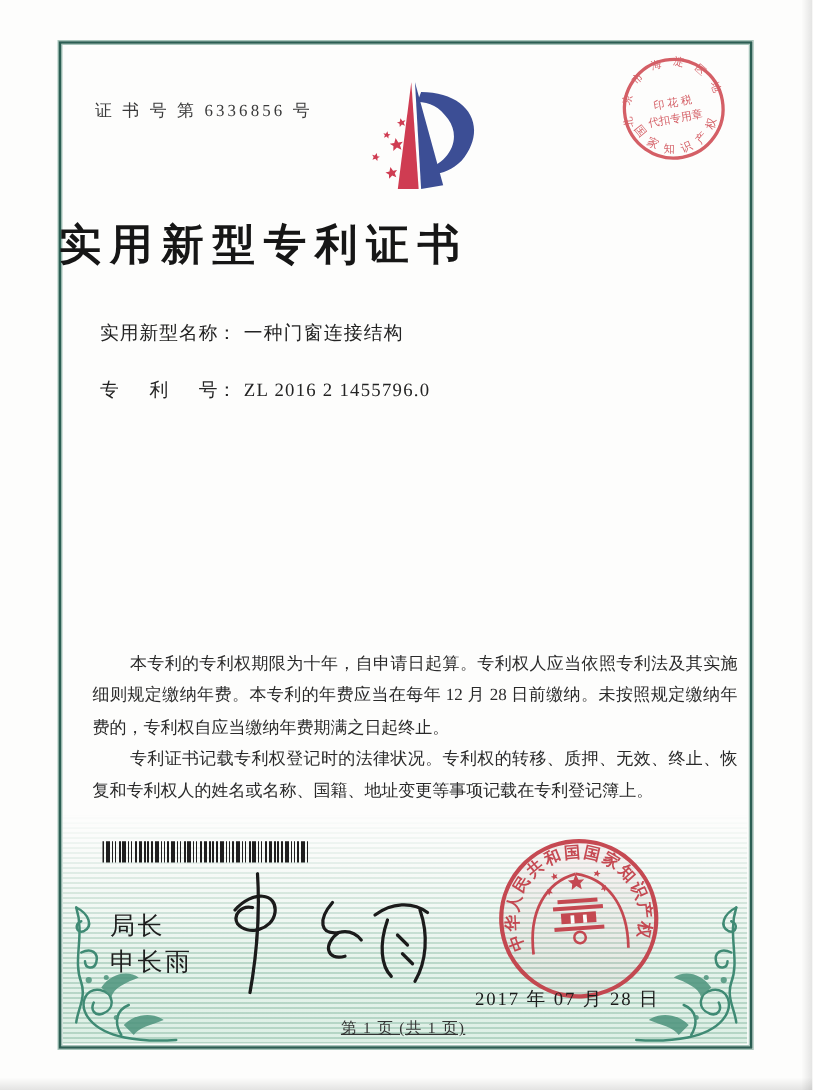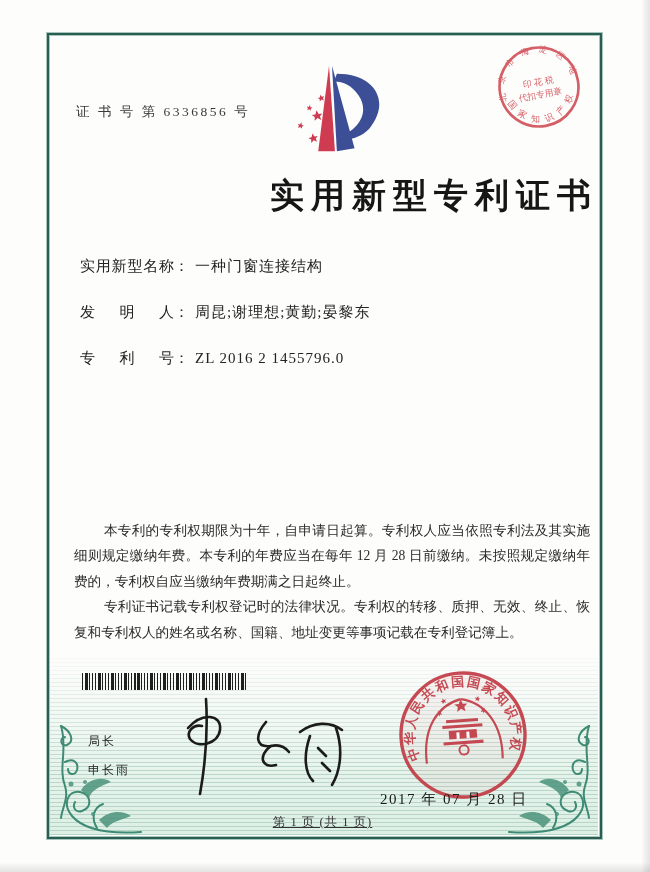--- a/index.html
+++ b/index.html
@@ -28,28 +28,28 @@
       repeating-linear-gradient(to bottom,
         rgba(118,173,148,0.40) 0px, rgba(118,173,148,0.40) 1px,
         rgba(255,255,255,0) 1px, rgba(255,255,255,0) 4px),
       linear-gradient(to bottom, rgba(226,241,233,0.25), #ddefe5);
     -webkit-mask-image:linear-gradient(to bottom,transparent 0,rgba(0,0,0,.55) 30%,#000 65%);
     mask-image:linear-gradient(to bottom,transparent 0,rgba(0,0,0,.55) 30%,#000 65%);
   }
 
   .cert-number{
     position:absolute;left:76px;top:80px;z-index:2;
-    font-size:13.5px;letter-spacing:2.5px;color:#3a3a3a;margin-top:23px;
+    font-size:13.5px;letter-spacing:2.5px;color:#3a3a3a;
   }
 
   .logo{position:absolute;left:272px;top:58px;z-index:2;}
 
   .title{
     position:absolute;left:47px;top:173px;width:551px;z-index:2;
-    text-align:right;font-size:34px;font-weight:600;
+    text-align:left;font-size:34px;font-weight:600;
     letter-spacing:7px;color:#161616;
   }
 
   .fields{position:absolute;left:80px;top:257px;width:480px;z-index:2;font-size:15px;}
   .field-row{height:22px;margin-bottom:24px;white-space:nowrap;}
   .field-label{
     display:inline-block;width:94px;vertical-align:top;
     text-align:justify;text-align-last:justify;font-family:Liberation Serif, serif;-moz-text-align-last:justify;
   }
   .field-colon{display:inline-block;margin-right:6px;}
@@ -67,21 +67,21 @@
     background:repeating-linear-gradient(90deg,
       #1e1e1e 0 1.5px, transparent 1.5px 3px,
       #1e1e1e 3px 6px, transparent 6px 7.5px,
       #1e1e1e 7.5px 8.5px, transparent 8.5px 10px,
       #1e1e1e 10px 11px, transparent 11px 13px);
   }
 
   .director-block{
     position:absolute;left:88px;top:727px;z-index:2;
     font-family:"Liberation Sans","DejaVu Sans",sans-serif;
-    font-size:12px;line-height:29px;color:#1e1e1e;letter-spacing:2px;
+    font-size:20px;line-height:29px;color:#1e1e1e;letter-spacing:2px;
   }
 
   .signature{position:absolute;left:150px;top:686px;z-index:3;}
 
   .flourish{position:absolute;z-index:2;}
   .flourish-left{left:51px;top:722px;}
   .flourish-right{left:499px;top:722px;transform:scaleX(-1);}
 
   .tax-seal{position:absolute;left:497px;top:45px;z-index:3;transform:rotate(-10deg);opacity:.88;}
   .cnipa-seal{position:absolute;left:394px;top:664px;z-index:3;transform:rotate(-4deg);opacity:.92;}
@@ -154,23 +154,20 @@
     <use href="#star" transform="translate(29,69) scale(0.58) rotate(14)"></use>
     <use href="#star" transform="translate(42,82) scale(0.85) rotate(-12)"></use>
   </g>
 </svg>
 
 <div class="title">实用新型专利证书</div>
 
 <div class="fields">
   <div class="field-row">
     <span class="field-label">实用新型名称</span><span class="field-colon">：</span><span class="field-value">一种门窗连接结构</span>
-  </div>
-  <div class="field-row">
-    <span class="field-label">发明人</span><span class="field-colon">：</span><span class="field-value">周昆;谢理想;黄勤;晏黎东</span>
   </div>
   <div class="field-row">
     <span class="field-label">专利号</span><span class="field-colon">：</span><span class="field-value">ZL 2016 2 1455796.0</span>
   </div>
 </div>
 
 <div class="body-text">
   <p>本专利的专利权期限为十年，自申请日起算。专利权人应当依照专利法及其实施细则规定缴纳年费。本专利的年费应当在每年 12 月 28 日前缴纳。未按照规定缴纳年费的，专利权自应当缴纳年费期满之日起终止。</p>
   <p>专利证书记载专利权登记时的法律状况。专利权的转移、质押、无效、终止、恢复和专利权人的姓名或名称、国籍、地址变更等事项记载在专利登记簿上。</p>
 </div>

